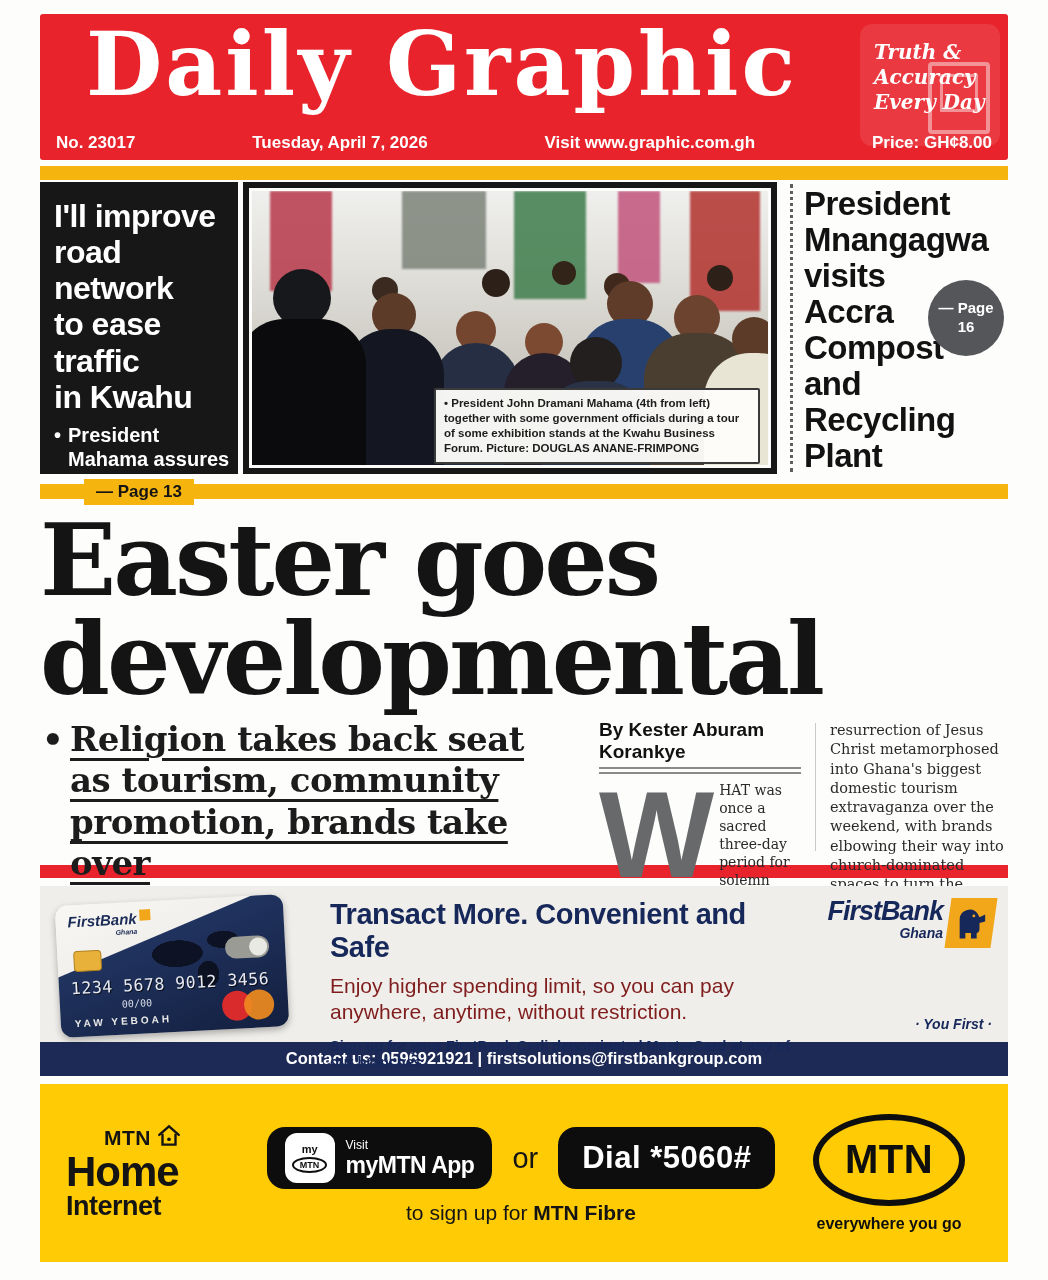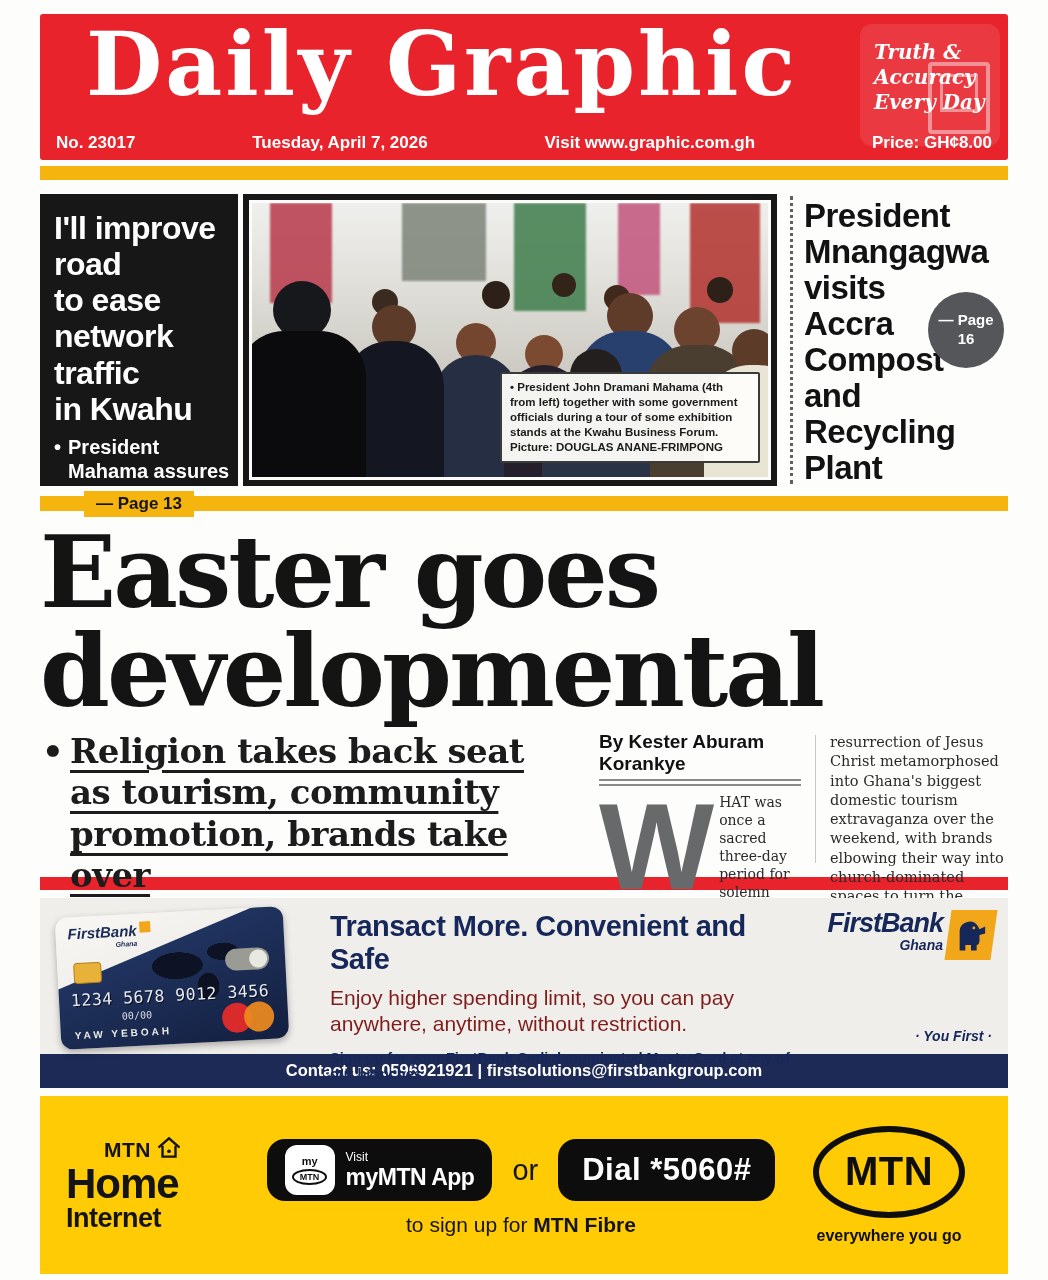--- a/index.html
+++ b/index.html
@@ -13,41 +13,41 @@
   .tagline { position:absolute; top:10px; right:8px; width:140px; height:122px; background:rgba(255,255,255,0.10); border-radius:12px; padding:16px 6px 0 14px; }
   .tagline-text { position:relative; z-index:2; font-family:"DejaVu Serif",serif; font-style:italic; font-weight:bold; color:#ffffff; font-size:20px; line-height:1.25; }
   .tagline-book { position:absolute; top:38px; right:10px; width:62px; height:72px; border:4px solid rgba(255,255,255,0.45); border-radius:4px; z-index:1; }
   .tagline-book-inner { position:absolute; top:8px; left:8px; right:8px; bottom:18px; border:3px solid rgba(255,255,255,0.45); }
   .masthead-info { position:absolute; bottom:7px; left:16px; right:16px; display:flex; justify-content:space-between; color:#ffffff; font-weight:bold; font-size:17px; }
 
   .bar-yellow { height:14px; background:#f6b40e; margin-top:6px; }
   .bar-yellow2 { height:15px; background:#f6b40e; margin-top:10px; }
 
   
-  .top-row { display:flex; margin-top:14px; height:292px;justify-content:center; }
+  .top-row { display:flex; margin-top:2px; height:292px;justify-content:center; }
   .promo { width:198px; background:#171717; color:#fff; padding:16px 8px 0 14px; }
   .promo-line { font-size:32px; font-weight:bold; line-height:1.13; letter-spacing:-0.5px; display:block; }
   .promo-kicker { margin-top:8px; font-size:20px; font-weight:bold; line-height:1.2; display:flex; gap:7px; }
   .promo-kicker .bullet { font-size:20px; }
   .promo-tag { background:#f6b40e; color:#151515; font-weight:bold; font-size:17px; padding:3px 12px; display:inline-block; margin:8px 0 0 30px; }
 
   .photo-frame { width:534px; margin-left:5px; background:#171717; padding:6px; }
   .photo-matte { background:#fbfbf9; padding:3px; height:100%; }
   .photo { position:relative; height:100%; overflow:hidden; background:linear-gradient(#efefed 0%, #e2e1dc 26%, #cdcbc3 60%, #bdbab0 100%); }
   .banner { position:absolute; top:0; filter:blur(1px); opacity:0.85; }
   .b1 { left:18px; width:62px; height:100px; background:#b8394a; }
   .b2 { left:150px; width:84px; height:78px; background:#7e847a; }
   .b3 { left:262px; width:72px; height:108px; background:#3f7d4c; }
   .b4 { left:366px; width:42px; height:92px; background:#c2547c; }
   .b5 { right:8px; width:70px; height:120px; background:#b3322e; }
   .bghead { position:absolute; border-radius:50%; }
   .person { position:absolute; bottom:0; }
   .person .head { margin:0 auto; border-radius:50%; }
   .person .torso { border-radius:46px 46px 0 0; margin-top:-8px; }
-  .caption { position:absolute; right:8px; bottom:14px; width:260px; background:rgba(253,253,250,0.96); border:2px solid #3a3a3a; border-radius:2px; padding:6px 8px; font-size:11.5px; font-weight:bold; line-height:1.3; color:#1c1c1c; z-index:20; }
+  .caption { position:absolute; right:8px; bottom:1px; width:326px; background:rgba(253,253,250,0.96); border:2px solid #3a3a3a; border-radius:2px; padding:6px 8px; font-size:11.5px; font-weight:bold; line-height:1.3; color:#1c1c1c; z-index:20; }
 
   .dotted-divider { border-left:3px dotted #5f5f5f; margin:2px 11px 2px 13px; }
   .side-story { flex:1; position:relative; padding-top:4px; }
   .side-line { display:block; font-size:33px; font-weight:bold; line-height:1.09; letter-spacing:-0.5px; color:#121212; }
   .page-circle { position:absolute; top:98px; right:4px; width:76px; height:76px; border-radius:50%; background:#55565a; color:#fff; font-weight:bold; font-size:15px; display:flex; flex-direction:column; align-items:center; justify-content:center; line-height:1.25; }
 
   
   .main-headline { font-family:"DejaVu Serif",serif; font-weight:bold; color:#141414; font-size:100px; line-height:0.99; letter-spacing:-3px; margin-top:12px; }
   .main-headline span { display:block; }
   .story-row { display:flex; margin-top:10px; height:132px; }
@@ -149,22 +149,22 @@
     </div>
   </div>
 
   <div class="bar-yellow"></div>
 
   <div class="top-row">
 
     <div class="promo">
       <span class="promo-line">I'll improve</span>
       <span class="promo-line">road</span>
+      <span class="promo-line">network</span>
       <span class="promo-line">to ease</span>
-      <span class="promo-line">network</span>
       <span class="promo-line">traffic</span>
       <span class="promo-line">in Kwahu</span>
       <div class="promo-kicker">
         <span class="bullet">•</span>
         <span>President Mahama assures</span>
       </div>
       <div class="promo-tag">— Page 13</div>
     </div>
 
     <div class="photo-frame">

